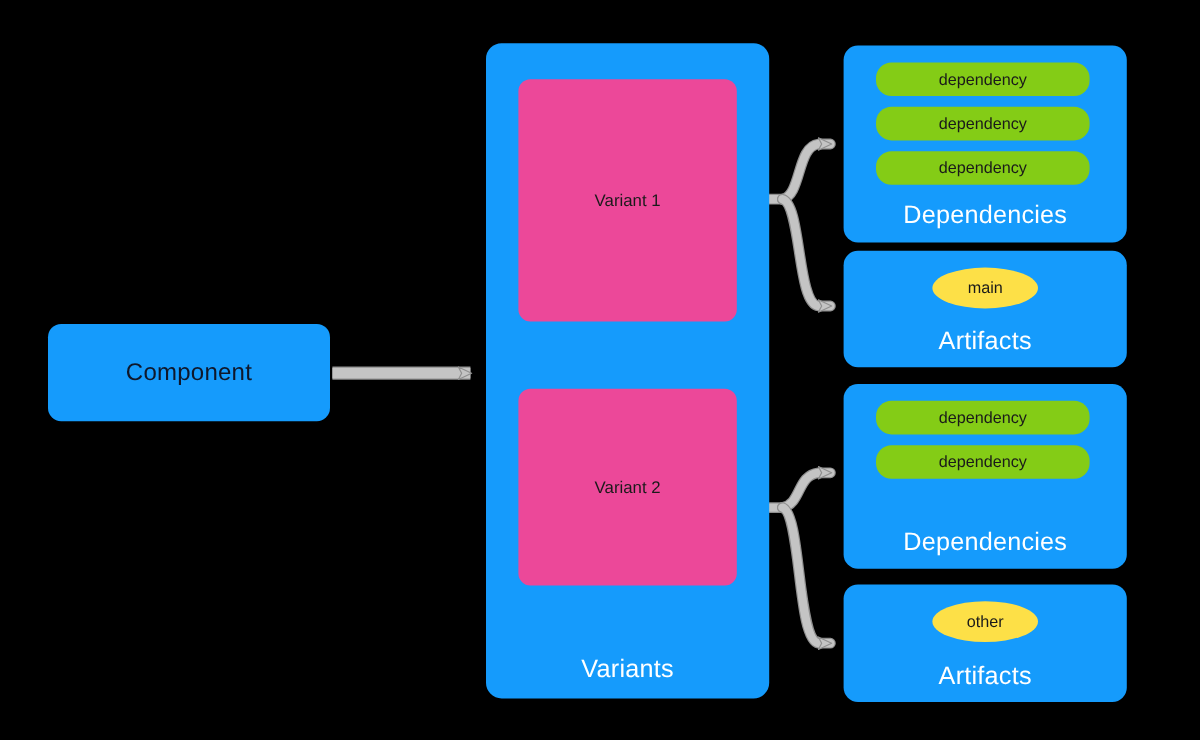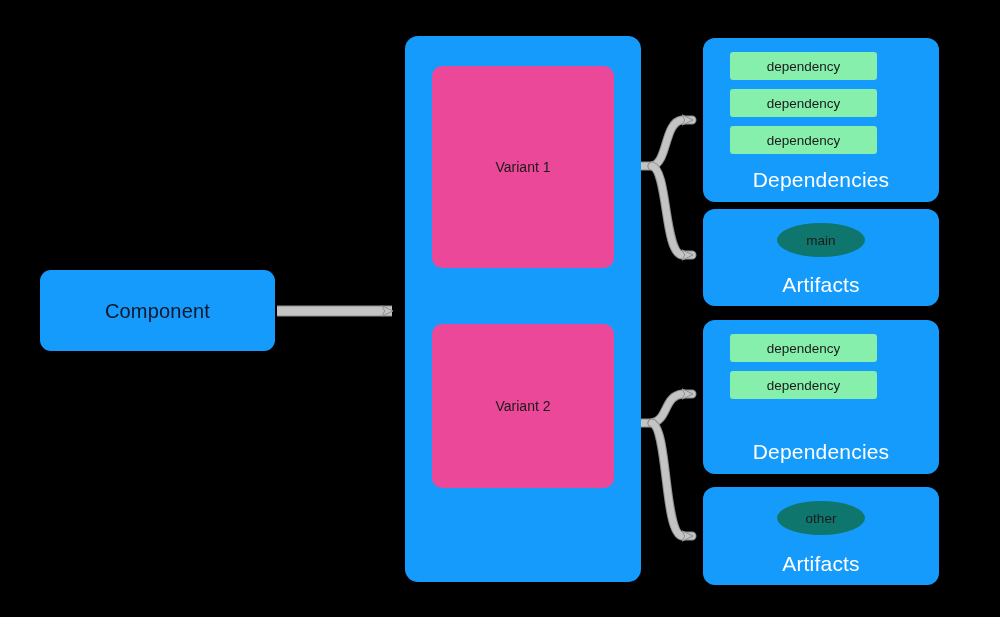--- a/index.html
+++ b/index.html
@@ -88,24 +88,24 @@
 
   
   #deps-1-node  { left: 703px; top: 38px;  width: 236px; height: 164px; }
   #artifacts-1-node { left: 703px; top: 209px; width: 236px; height: 97px; }
   #deps-2-node  { left: 703px; top: 320px; width: 236px; height: 154px; }
   #artifacts-2-node { left: 703px; top: 487px; width: 236px; height: 98px; }
 
   .dep-row {
     position: absolute;
     left: 27px;
-    width: 147px;
+    width: 178px;
     height: 28px;
-    background: #86efac;
-    border-radius: 3px;
+    background: #84cc16;
+    border-radius: 13px;
   }
   .dep-row .dep-text {
     position: absolute;
     left: 0; right: 0;
     top: 50%;
     transform: translateY(-50%);
     text-align: center;
     color: #1a1a1a;
     font-size: 13.5px;
   }
@@ -114,21 +114,21 @@
   #artifacts-1-node .group-footer-label { bottom: 9px; font-size: 21px; }
   #artifacts-2-node .group-footer-label { bottom: 9px; font-size: 21px; }
 
   .artifact-ellipse {
     position: absolute;
     left: 50%;
     transform: translateX(-50%);
     top: 14px;
     width: 88px;
     height: 34px;
-    background: #0f766e;
+    background: #fde047;
     border-radius: 50%;
   }
   .artifact-ellipse .artifact-text {
     position: absolute;
     left: 0; right: 0;
     top: 50%;
     transform: translateY(-50%);
     text-align: center;
     color: #1a1a1a;
     font-size: 13.5px;
@@ -188,20 +188,21 @@
     <div class="node-center-label">Component</div>
   </div>
 
   <div class="node" id="variants-node">
     <div class="variant-box" id="variant-1-box">
       <div class="variant-label">Variant 1</div>
     </div>
     <div class="variant-box" id="variant-2-box">
       <div class="variant-label">Variant 2</div>
     </div>
+    <div class="group-footer-label">Variants</div>
   </div>
 
   <div class="node" id="deps-1-node">
     <div class="dep-row" style="top:14px">
       <div class="dep-text">dependency</div>
     </div>
     <div class="dep-row" style="top:51px">
       <div class="dep-text">dependency</div>
     </div>
     <div class="dep-row" style="top:88px">

